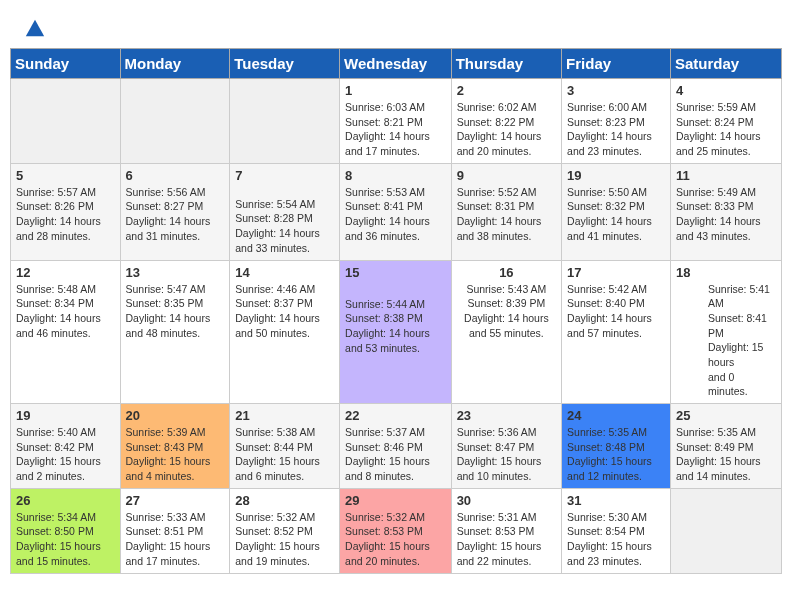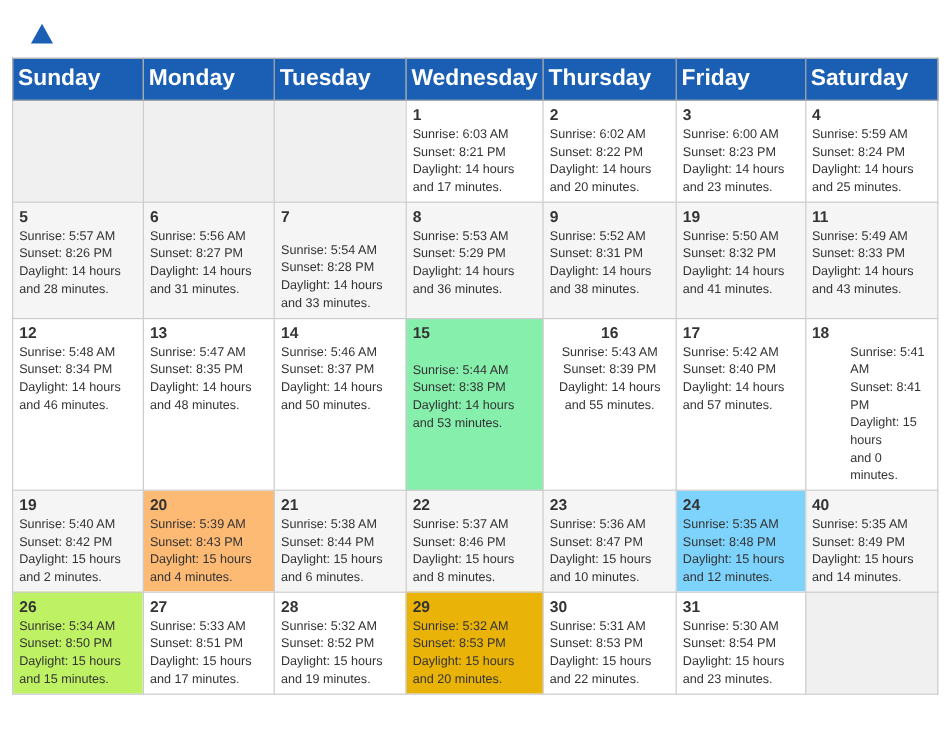--- a/index.html
+++ b/index.html
@@ -49,21 +49,21 @@
       color: #333;
     }
     table {
       width: 100%;
       border-collapse: collapse;
       margin-top: 4px;
     }
     th {
       background-color: #1a5fb4;
       color: #fff;
-      font-size: 19px;
+      font-size: 15px;
       font-weight: bold;
       padding: 6px 4px;
       text-align: left;
       border: 1px solid #aaa;
     }
     td {
       border: 1px solid #ccc;
       vertical-align: top;
       padding: 4px 5px;
       width: 113px;
@@ -173,21 +173,21 @@
         <td style="background: rgb(245, 245, 245);">
           <span class="day-num">7</span>
           <div class="day-info" style="white-space: pre-line; margin-top: 14px;">Sunrise: 5:54 AM
 Sunset: 8:28 PM
 Daylight: 14 hours
 and 33 minutes.</div>
         </td>
         <td style="background: rgb(245, 245, 245);">
           <span class="day-num">8</span>
           <div class="day-info" style="white-space: pre-line;">Sunrise: 5:53 AM
-Sunset: 5:29 PM
+Sunset: 8:41 PM
 Daylight: 14 hours
 and 36 minutes.</div>
         </td>
         <td style="background: rgb(245, 245, 245);">
           <span class="day-num">9</span>
           <div class="day-info" style="white-space: pre-line;">Sunrise: 5:52 AM
 Sunset: 8:31 PM
 Daylight: 14 hours
 and 38 minutes.</div>
         </td>
@@ -216,26 +216,26 @@
         </td>
         <td style="background: rgb(255, 255, 255);">
           <span class="day-num">13</span>
           <div class="day-info" style="white-space: pre-line;">Sunrise: 5:47 AM
 Sunset: 8:35 PM
 Daylight: 14 hours
 and 48 minutes.</div>
         </td>
         <td style="background: rgb(255, 255, 255);">
           <span class="day-num">14</span>
-          <div class="day-info" style="white-space: pre-line;">Sunrise: 5:46 AM
+          <div class="day-info" style="white-space: pre-line;">Sunrise: 4:46 AM
 Sunset: 8:37 PM
 Daylight: 14 hours
 and 50 minutes.</div>
         </td>
-        <td style="background: #86efac;">
+        <td style="background: #c4b5fd;">
           <span class="day-num">15</span>
           <div class="day-info" style="white-space: pre-line; margin-top: 17px;">Sunrise: 5:44 AM
 Sunset: 8:38 PM
 Daylight: 14 hours
 and 53 minutes.</div>
         </td>
         <td style="background: rgb(255, 255, 255); text-align: center;">
           <span class="day-num">16</span>
           <div class="day-info" style="white-space: pre-line;">Sunrise: 5:43 AM
 Sunset: 8:39 PM
@@ -286,29 +286,29 @@
 Daylight: 15 hours
 and 8 minutes.</div>
         </td>
         <td style="background: rgb(245, 245, 245);">
           <span class="day-num">23</span>
           <div class="day-info" style="white-space: pre-line;">Sunrise: 5:36 AM
 Sunset: 8:47 PM
 Daylight: 15 hours
 and 10 minutes.</div>
         </td>
-        <td style="background: #7dd3fc;">
+        <td style="background: #3b82f6;">
           <span class="day-num">24</span>
           <div class="day-info" style="white-space: pre-line;">Sunrise: 5:35 AM
 Sunset: 8:48 PM
 Daylight: 15 hours
 and 12 minutes.</div>
         </td>
         <td style="background: rgb(245, 245, 245);">
-          <span class="day-num">40</span>
+          <span class="day-num">25</span>
           <div class="day-info" style="white-space: pre-line;">Sunrise: 5:35 AM
 Sunset: 8:49 PM
 Daylight: 15 hours
 and 14 minutes.</div>
         </td>
       </tr>
       <tr>
         <td style="background: #bef264;">
           <span class="day-num">26</span>
           <div class="day-info" style="white-space: pre-line;">Sunrise: 5:34 AM
@@ -323,21 +323,21 @@
 Daylight: 15 hours
 and 17 minutes.</div>
         </td>
         <td style="background: rgb(255, 255, 255);">
           <span class="day-num">28</span>
           <div class="day-info" style="white-space: pre-line;">Sunrise: 5:32 AM
 Sunset: 8:52 PM
 Daylight: 15 hours
 and 19 minutes.</div>
         </td>
-        <td style="background: #eab308;">
+        <td style="background: #fca5a5;">
           <span class="day-num">29</span>
           <div class="day-info" style="white-space: pre-line;">Sunrise: 5:32 AM
 Sunset: 8:53 PM
 Daylight: 15 hours
 and 20 minutes.</div>
         </td>
         <td style="background: rgb(255, 255, 255);">
           <span class="day-num">30</span>
           <div class="day-info" style="white-space: pre-line;">Sunrise: 5:31 AM
 Sunset: 8:53 PM

